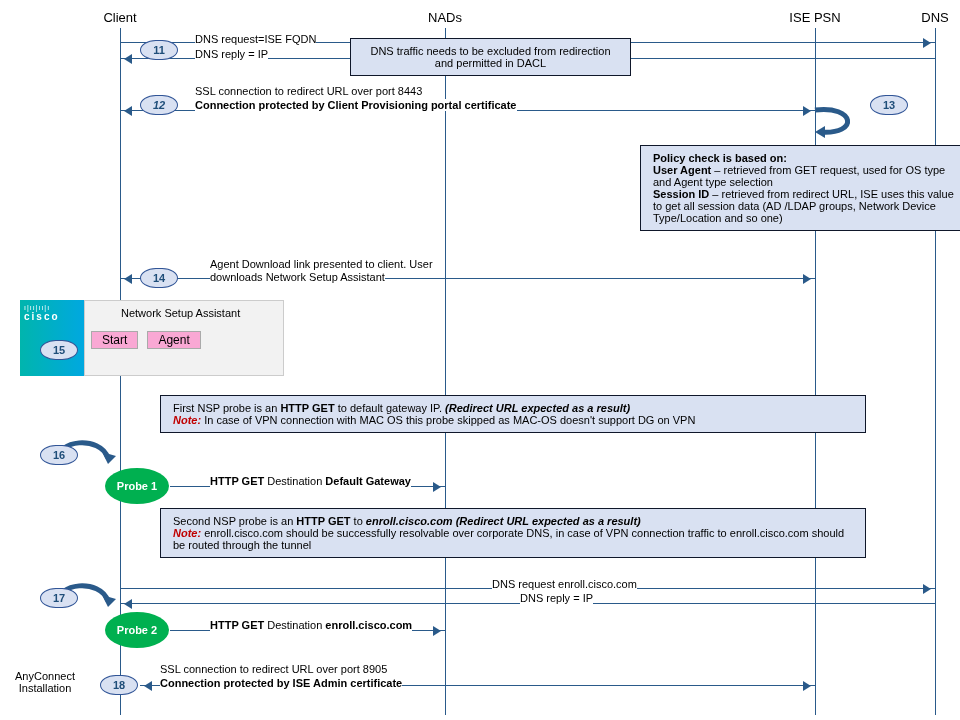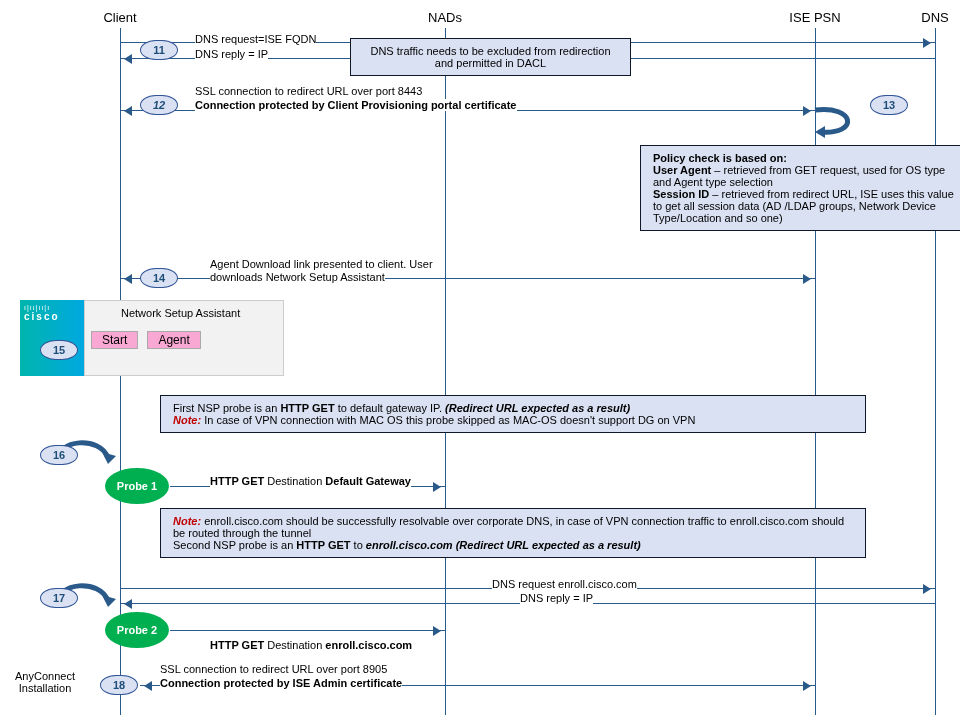--- a/index.html
+++ b/index.html
@@ -211,42 +211,42 @@
 </div>
 
 <div class="probe" style="left:105px;top:468px;">Probe 1</div>
 <div class="arrow" style="left:170px;width:275px;top:486px;"></div>
 <div class="msg-text" style="left:210px;top:475px;">
   <span class="bold">HTTP GET </span><span>Destination </span><span class="bold">Default Gateway</span>
 </div>
 
 <div class="note-box" style="left:160px;top:508px;width:680px;">
   <div>
+    <span>Second NSP probe is an </span><span class="bold">HTTP  GET</span><span> to </span><span class="bold note-italic">enroll.cisco.com  (Redirect  URL expected as a result)</span>
+  </div>
+  <div>
     <span class="bold note-italic red">Note:</span><span> enroll.cisco.com  should be successfully resolvable over corporate DNS,   in case of VPN connection traffic to enroll.cisco.com should be routed through the tunnel</span>
-  </div>
-  <div>
-    <span>Second NSP probe is an </span><span class="bold">HTTP  GET</span><span> to </span><span class="bold note-italic">enroll.cisco.com  (Redirect  URL expected as a result)</span>
   </div>
 </div>
 
 <div class="step-badge" style="left:40px;top:588px;">17</div>
 <div class="self-arrow" style="left:60px;top:583px;">
   <svg width="60" height="30">
       <path d="M0 20 C -5 0, 40 -5, 48 18" stroke="#2A5A8A" stroke-width="5" fill="none"></path>
       <polygon points="48,24 42,12 56,16" fill="#2A5A8A"></polygon>
     </svg>
 </div>
 <div class="arrow" style="left:120px;width:815px;top:588px;"></div>
 <div class="arrow left" style="left:120px;width:815px;top:603px;"></div>
 <div class="msg-text" style="left:492px;top:578px;">DNS request enroll.cisco.com</div>
 <div class="msg-text" style="left:520px;top:592px;">DNS reply = IP</div>
 
 <div class="probe" style="left:105px;top:612px;">Probe 2</div>
 <div class="arrow" style="left:170px;width:275px;top:630px;"></div>
-<div class="msg-text" style="left:210px;top:619px;margin-top:20px;">
+<div class="msg-text" style="left:210px;top:619px;">
   <span class="bold">HTTP GET </span><span>Destination </span><span class="bold">enroll.cisco.com</span>
 </div>
 
 <div class="side-label" style="left:10px;top:670px;">AnyConnect Installation</div>
 <div class="step-badge" style="left:100px;top:675px;">18</div>
 <div class="arrow both" style="left:140px;width:675px;top:685px;"></div>
 <div class="msg-text" style="left:160px;top:663px;">SSL connection to redirect URL over port 8905</div>
 <div class="msg-text bold" style="left:160px;top:677px;">Connection  protected by ISE Admin certificate</div>
 
 </body></html>

